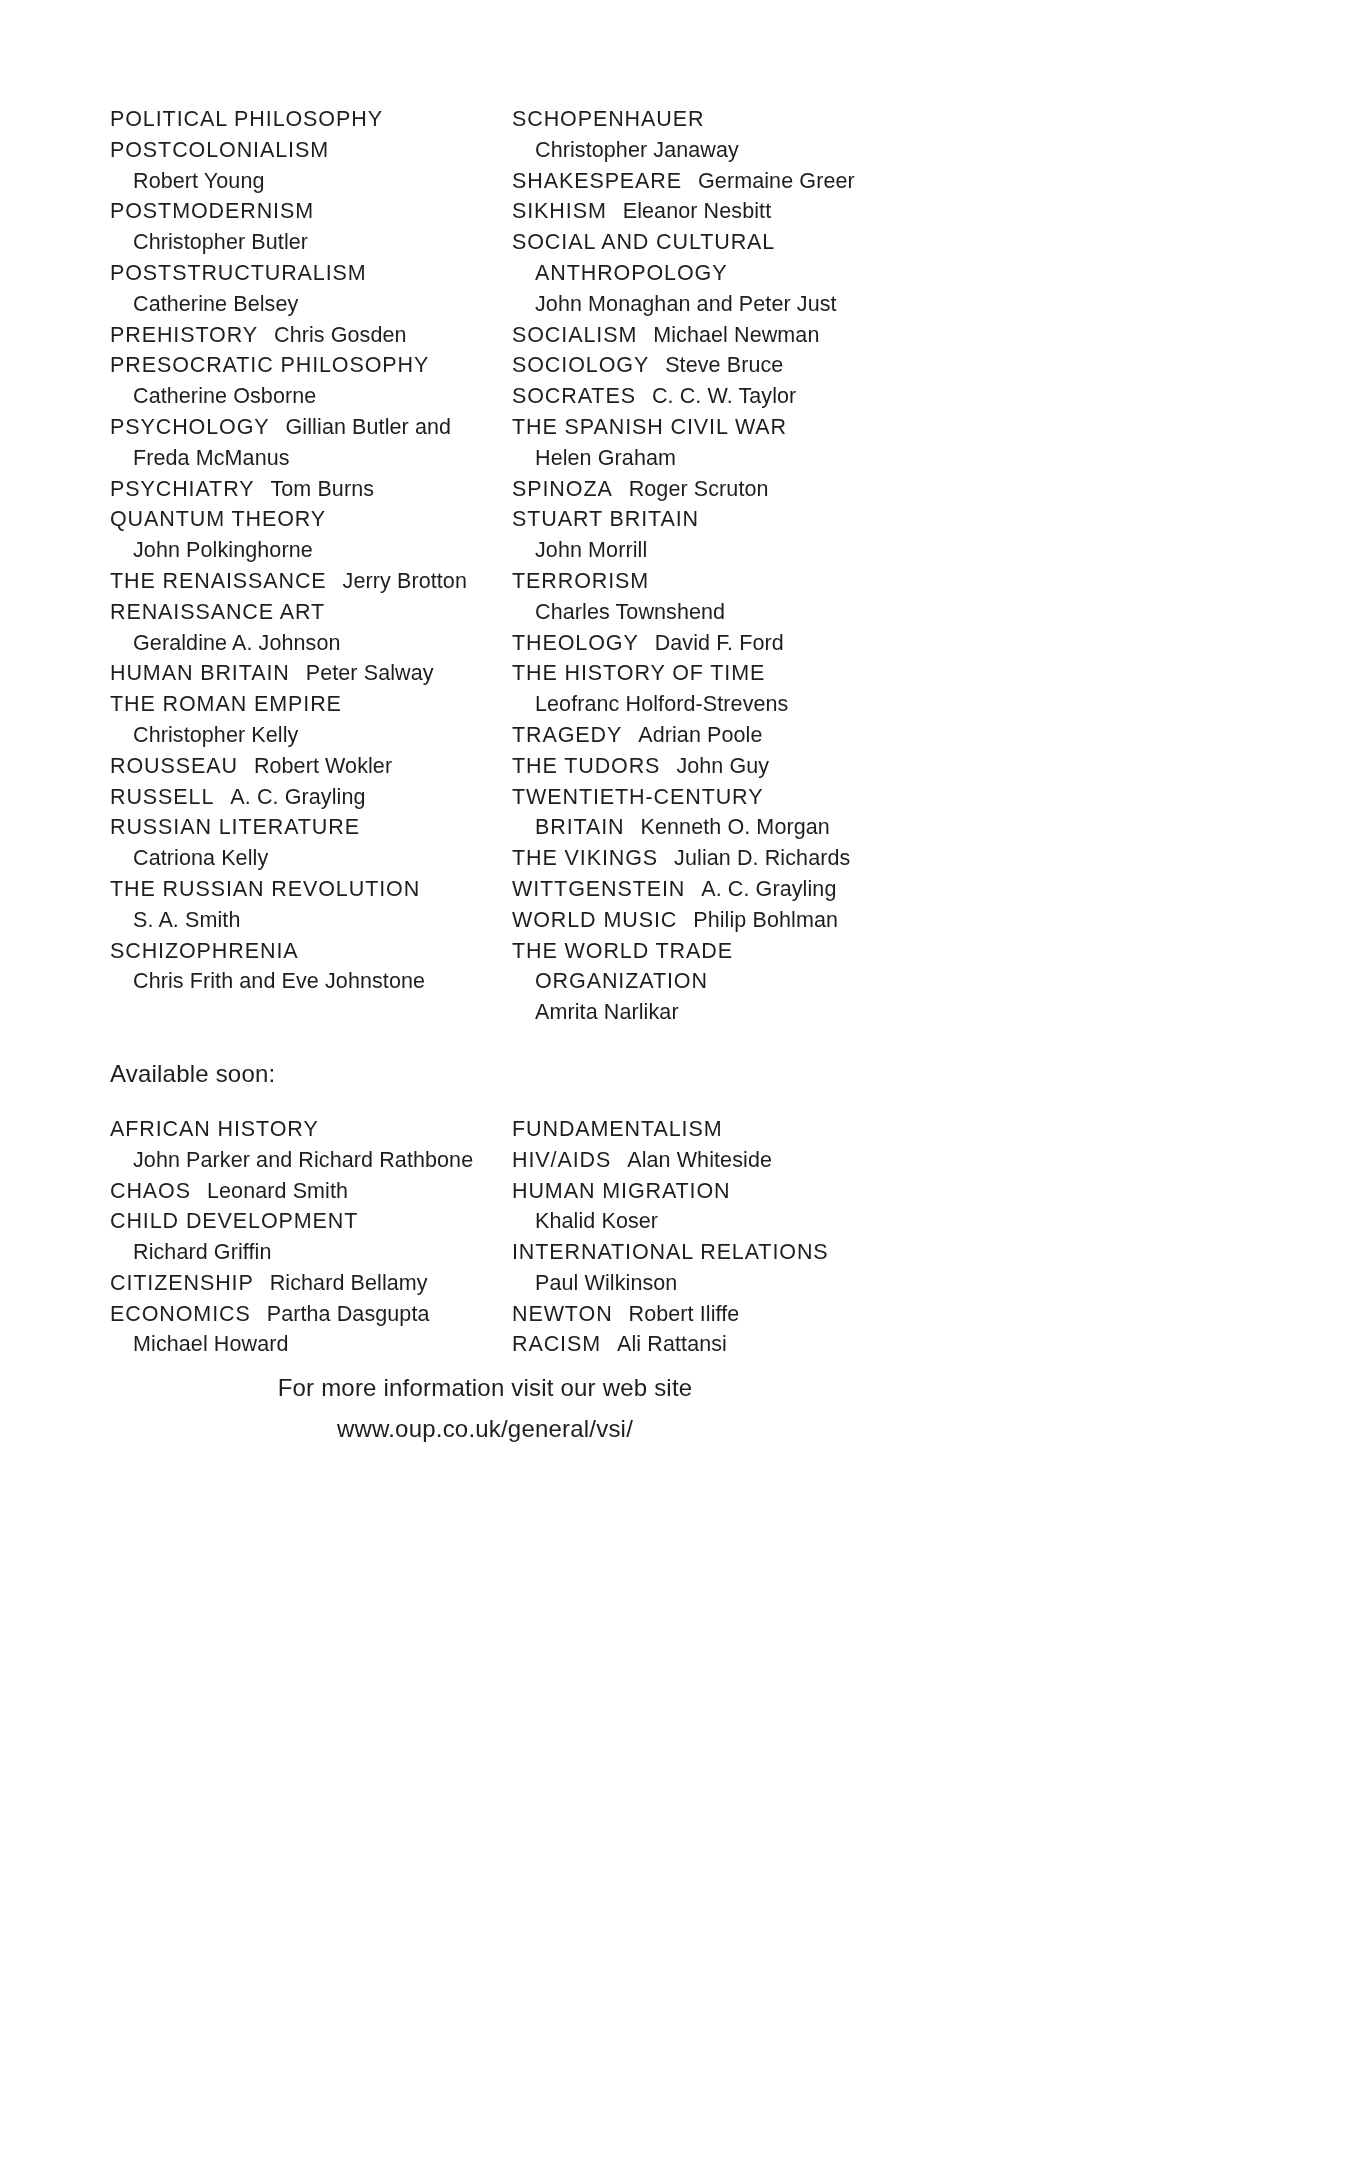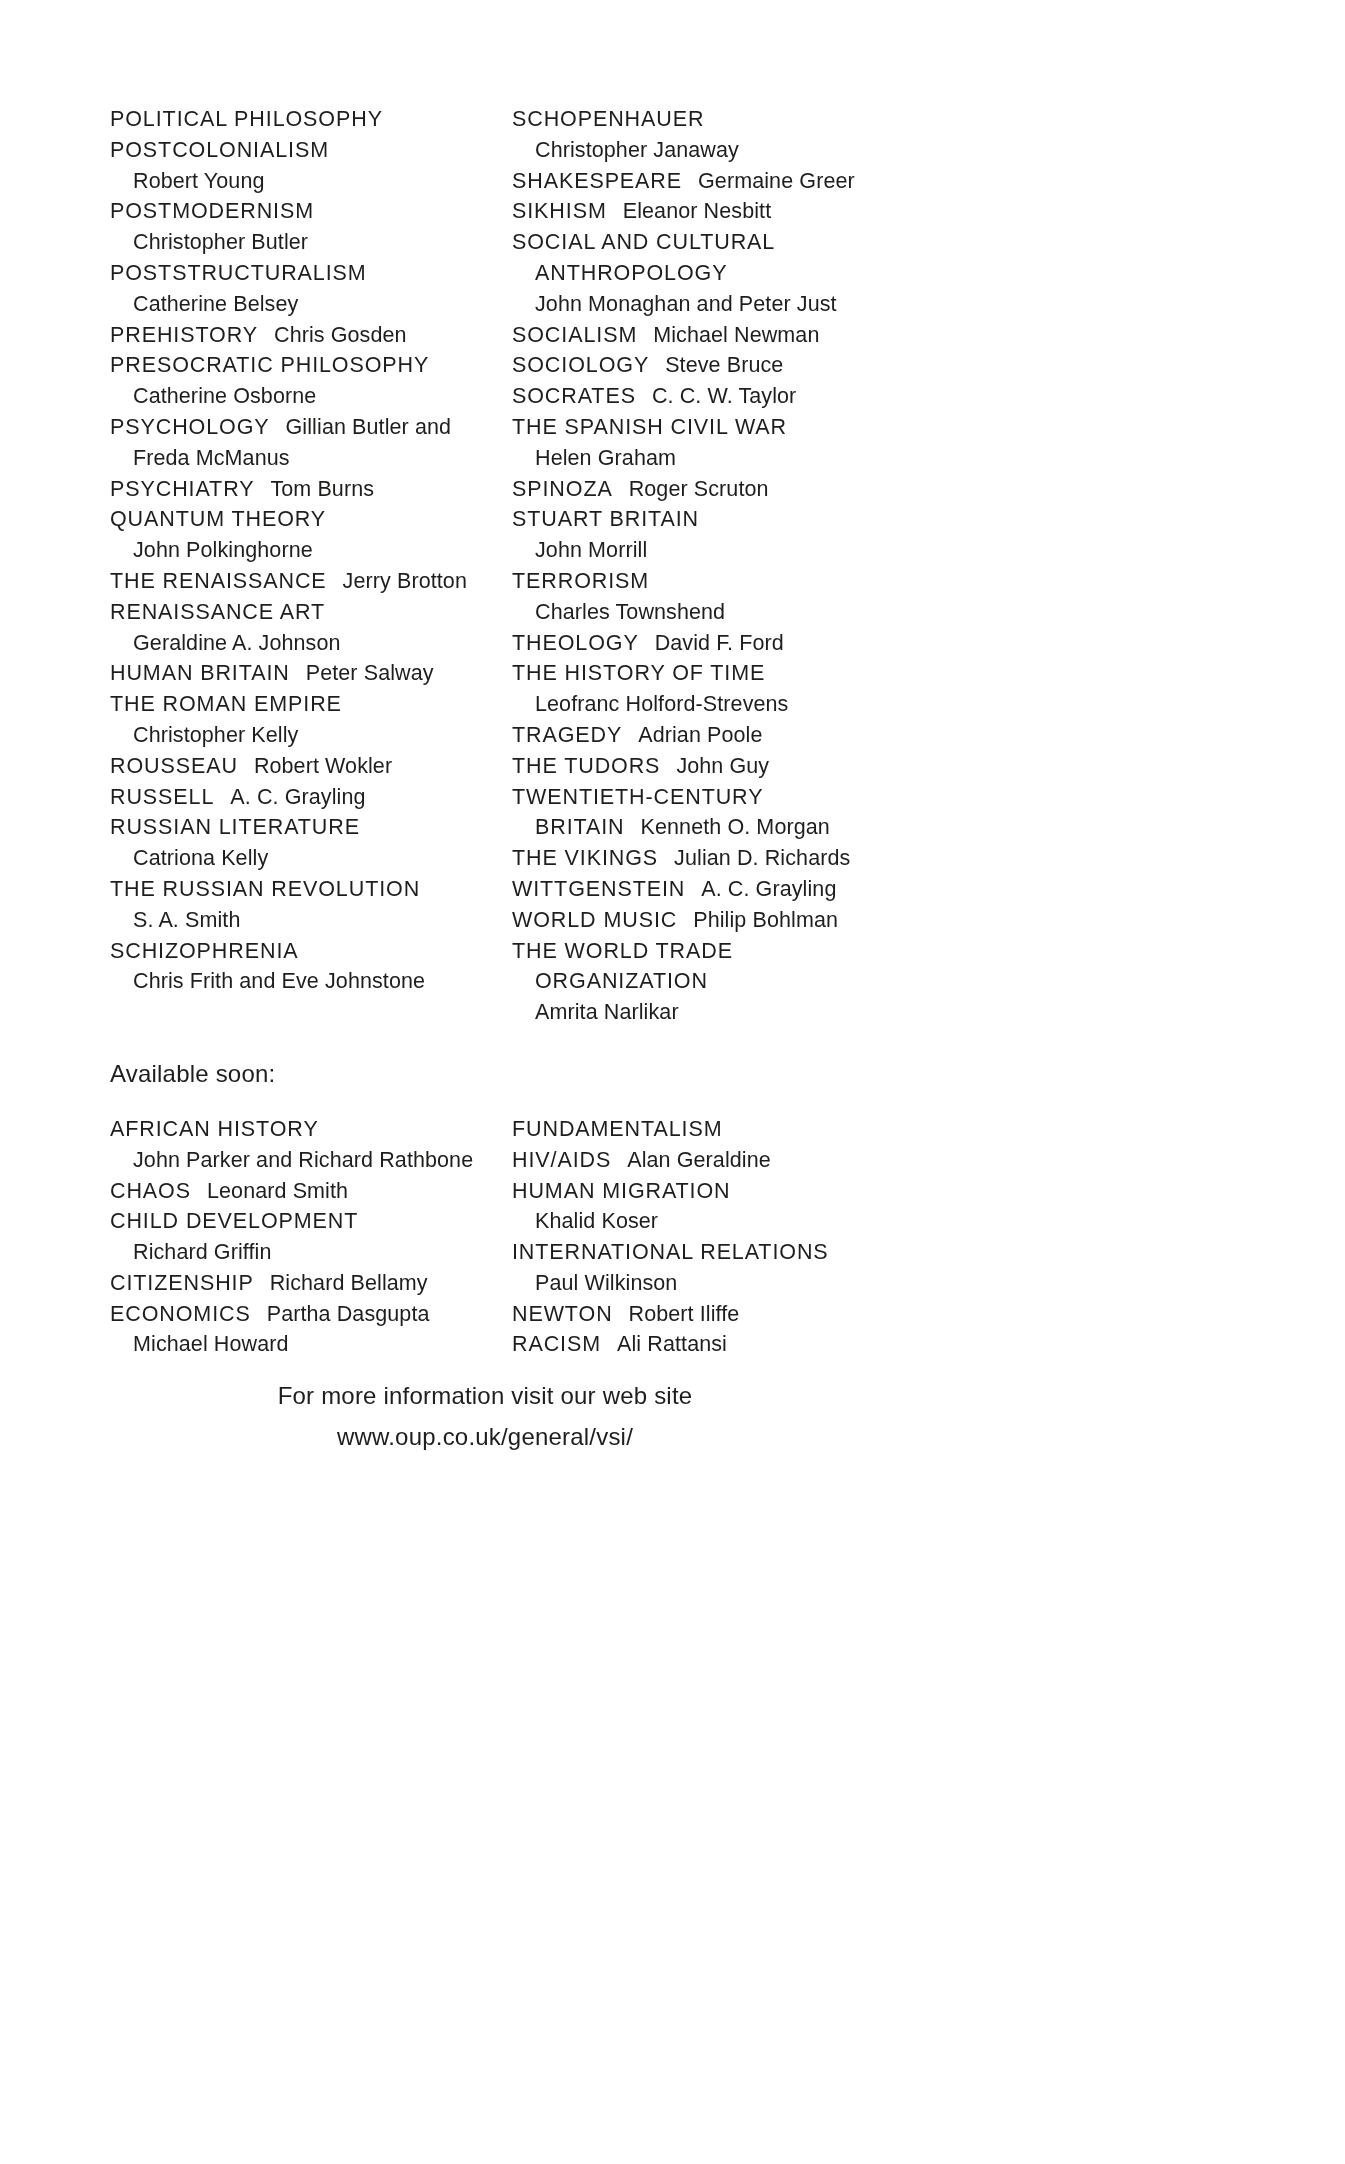--- a/index.html
+++ b/index.html
@@ -42,21 +42,21 @@
   .soon-heading {
     font-size: 24px;
     font-weight: normal;
     letter-spacing: 0.2px;
     margin-top: 31px;
     margin-bottom: 25px;
     line-height: 30px;
   }
   .footer {
     width: 750px;
-    margin-top: 15px;
+    margin-top: 7px;
     text-align: center;
   }
   .footer-line {
     font-size: 24px;
     line-height: 41px;
     letter-spacing: 0.2px;
   }
 </style>
 </head>
 <body>
@@ -137,21 +137,21 @@
         <div class="line indent"><span class="part author">John Parker and Richard Rathbone</span></div>
         <div class="line"><span class="part title">CHAOS</span><span class="part author">Leonard Smith</span></div>
         <div class="line"><span class="part title">CHILD DEVELOPMENT</span></div>
         <div class="line indent"><span class="part author">Richard Griffin</span></div>
         <div class="line"><span class="part title">CITIZENSHIP</span><span class="part author">Richard Bellamy</span></div>
         <div class="line"><span class="part title">ECONOMICS</span><span class="part author">Partha Dasgupta</span></div>
         <div class="line indent"><span class="part author">Michael Howard</span></div>
       </div>
     <div class="col right">
         <div class="line"><span class="part title">FUNDAMENTALISM</span></div>
-        <div class="line"><span class="part title">HIV/AIDS</span><span class="part author">Alan Geraldine</span></div>
+        <div class="line"><span class="part title">HIV/AIDS</span><span class="part author">Alan Whiteside</span></div>
         <div class="line"><span class="part title">HUMAN MIGRATION</span></div>
         <div class="line indent"><span class="part author">Khalid Koser</span></div>
         <div class="line"><span class="part title">INTERNATIONAL RELATIONS</span></div>
         <div class="line indent"><span class="part author">Paul Wilkinson</span></div>
         <div class="line"><span class="part title">NEWTON</span><span class="part author">Robert Iliffe</span></div>
         <div class="line"><span class="part title">RACISM</span><span class="part author">Ali Rattansi</span></div>
       </div>
   </div>
 
   <div class="footer">

